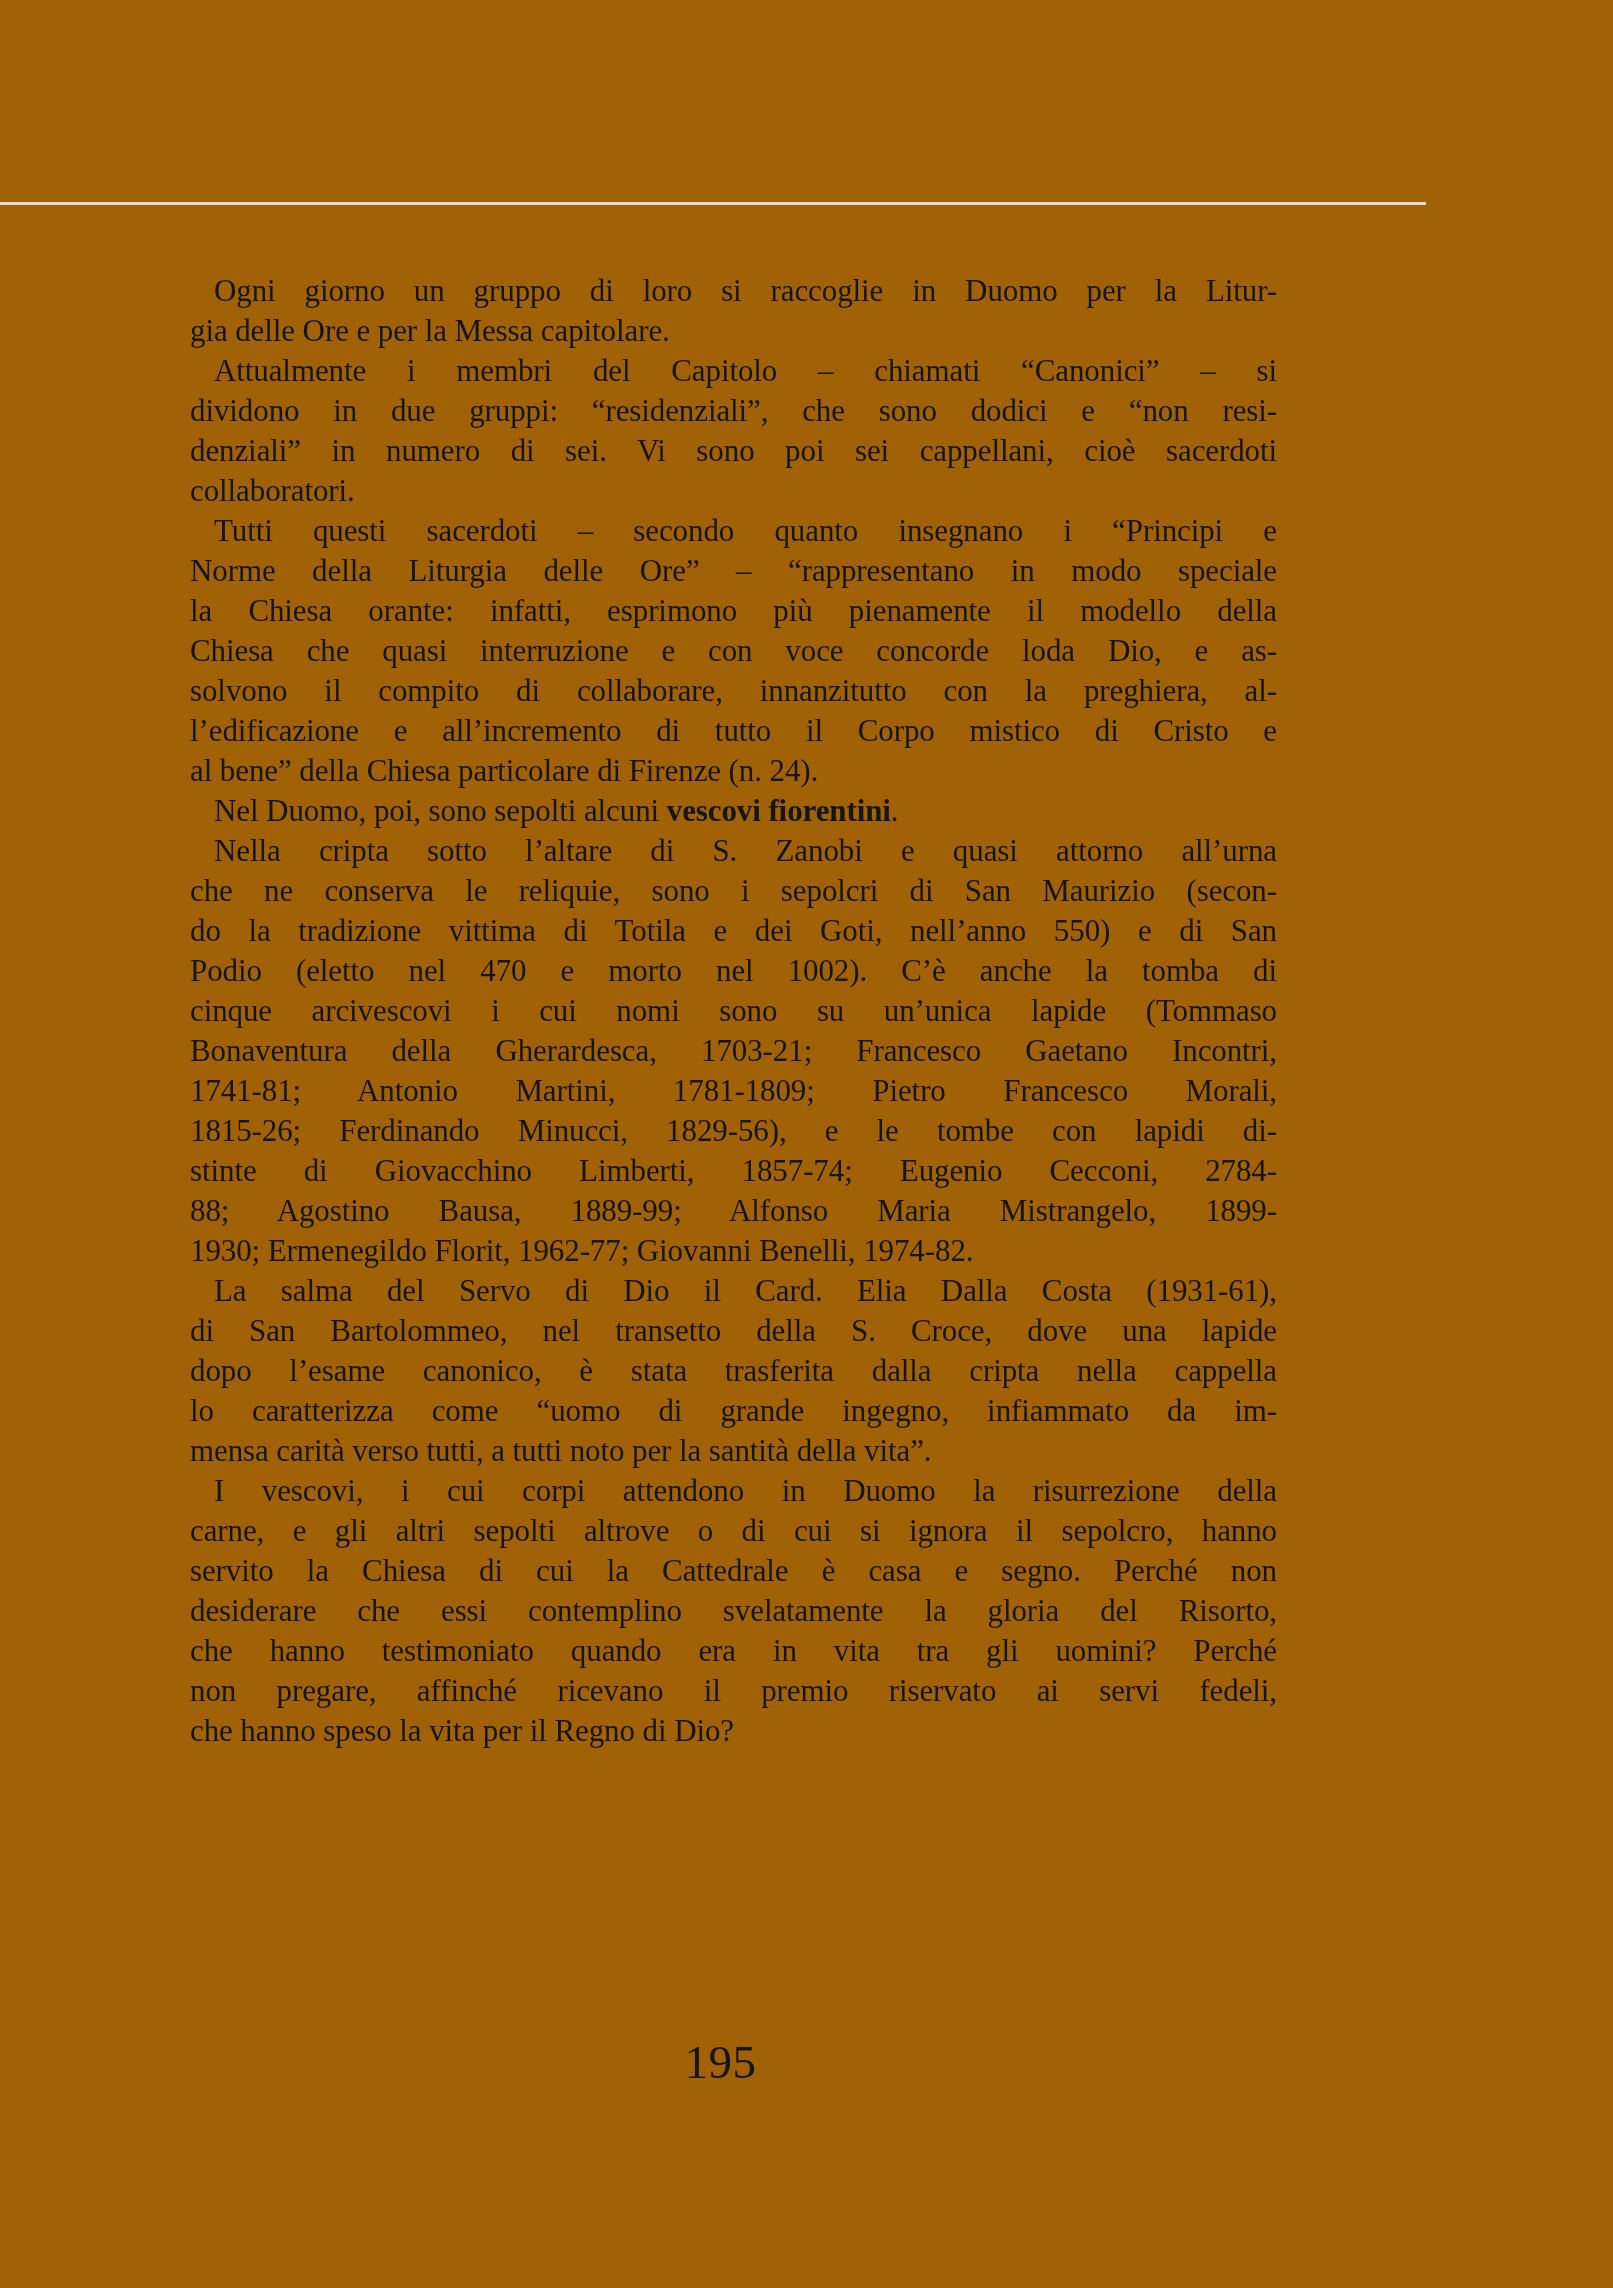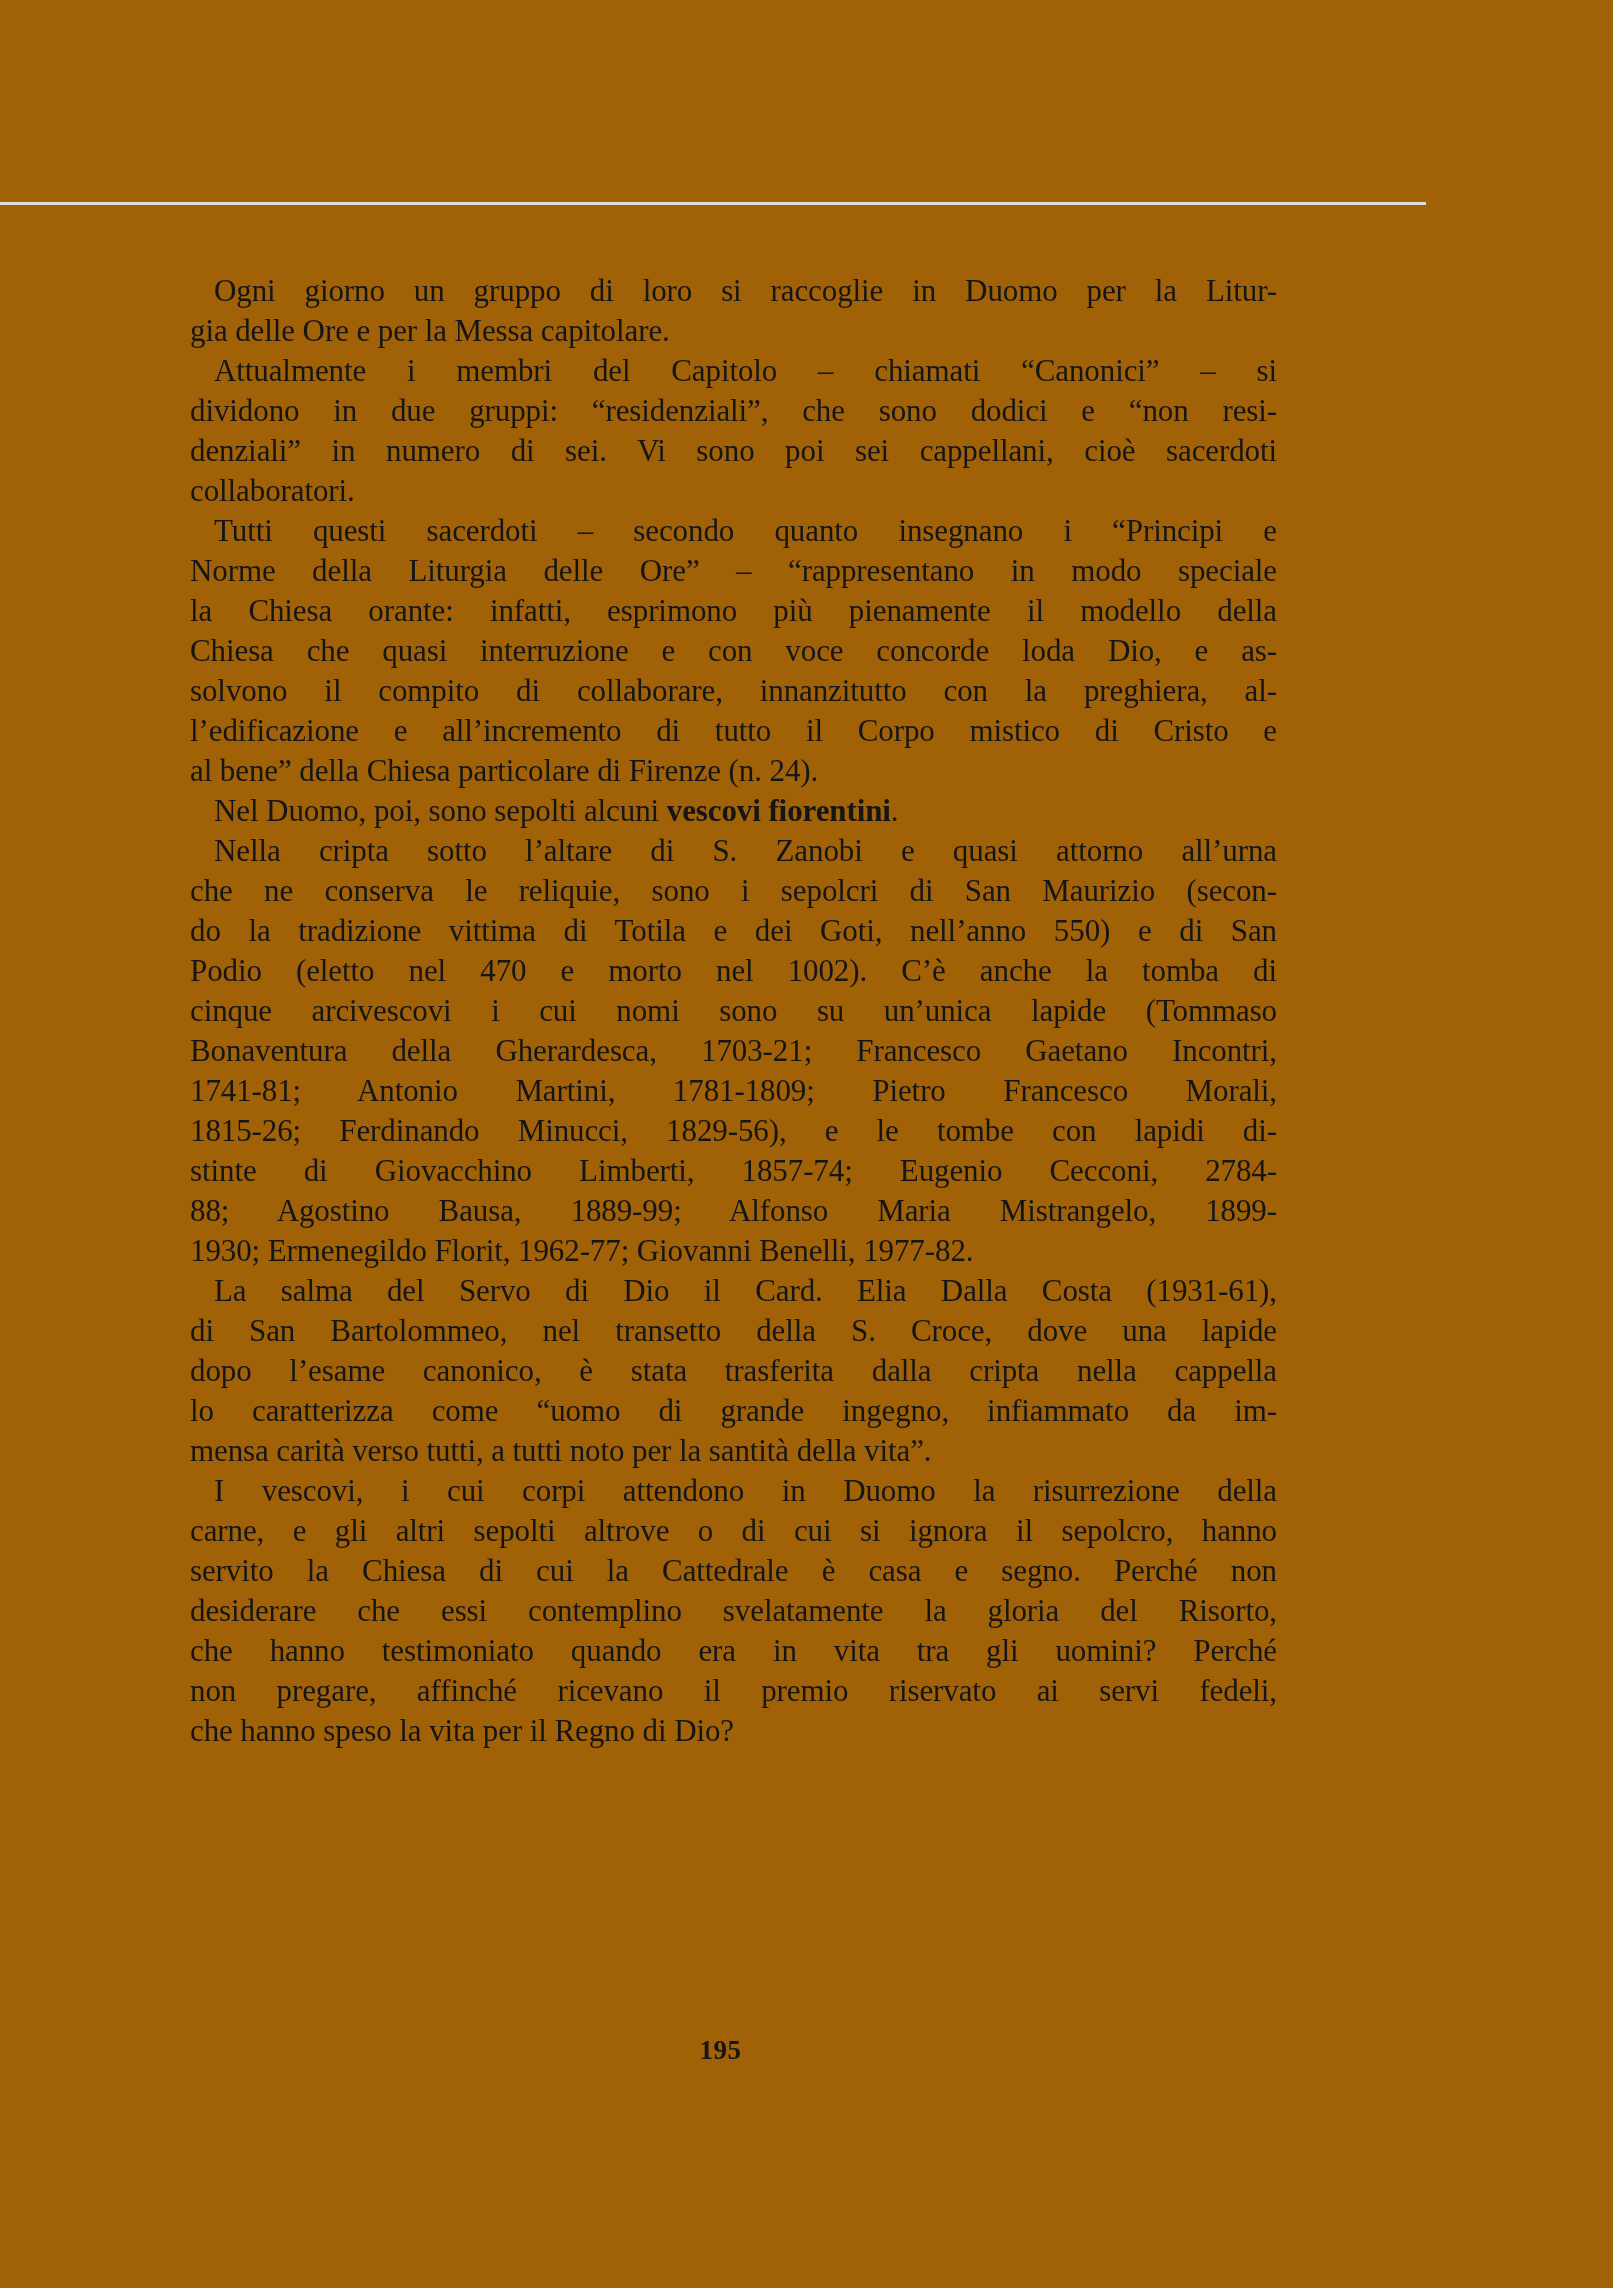--- a/index.html
+++ b/index.html
@@ -56,23 +56,22 @@
   .ln.indent {
     text-indent: 24px;
   }
   strong { font-weight: bold; }
   .page-number {
     position: absolute;
     top: 2035px;
     left: 190px;
     width: 1061px;
     text-align: center;
-    font-size: 27px;
+    font-size: 47px;
     letter-spacing: 0.5px;
-    font-weight: bold;
   }
 </style>
 </head>
 <body>
 
 <div class="sheet">
 
   <div class="scan-line"></div>
 
   <main class="text-block">
@@ -107,21 +106,21 @@
       <span class="ln indent">Nella cripta sotto l’altare di S. Zanobi e quasi attorno all’urna</span>
       <span class="ln">che ne conserva le reliquie, sono i sepolcri di San Maurizio (secon-</span>
       <span class="ln">do la tradizione vittima di Totila e dei Goti, nell’anno 550) e di San</span>
       <span class="ln">Podio (eletto nel 470 e morto nel 1002). C’è anche la tomba di</span>
       <span class="ln">cinque arcivescovi i cui nomi sono su un’unica lapide (Tommaso</span>
       <span class="ln">Bonaventura della Gherardesca, 1703-21; Francesco Gaetano Incontri,</span>
       <span class="ln">1741-81; Antonio Martini, 1781-1809; Pietro Francesco Morali,</span>
       <span class="ln">1815-26; Ferdinando Minucci, 1829-56), e le tombe con lapidi di-</span>
       <span class="ln">stinte di Giovacchino Limberti, 1857-74; Eugenio Cecconi, 2784-</span>
       <span class="ln">88; Agostino Bausa, 1889-99; Alfonso Maria Mistrangelo, 1899-</span>
-      <span class="ln last">1930; Ermenegildo Florit, 1962-77; Giovanni Benelli, 1977-82.</span>
+      <span class="ln last">1930; Ermenegildo Florit, 1962-77; Giovanni Benelli, 1974-82.</span>
     </p>
 
     <p>
       <span class="ln indent">La salma del Servo di Dio il Card. Elia Dalla Costa (1931-61),</span>
       <span class="ln">di San Bartolommeo, nel transetto della S. Croce, dove una lapide</span>
       <span class="ln">dopo l’esame canonico, è stata trasferita dalla cripta nella cappella</span>
       <span class="ln">lo caratterizza come “uomo di grande ingegno, infiammato da im-</span>
       <span class="ln last">mensa carità verso tutti, a tutti noto per la santità della vita”.</span>
     </p>
 

